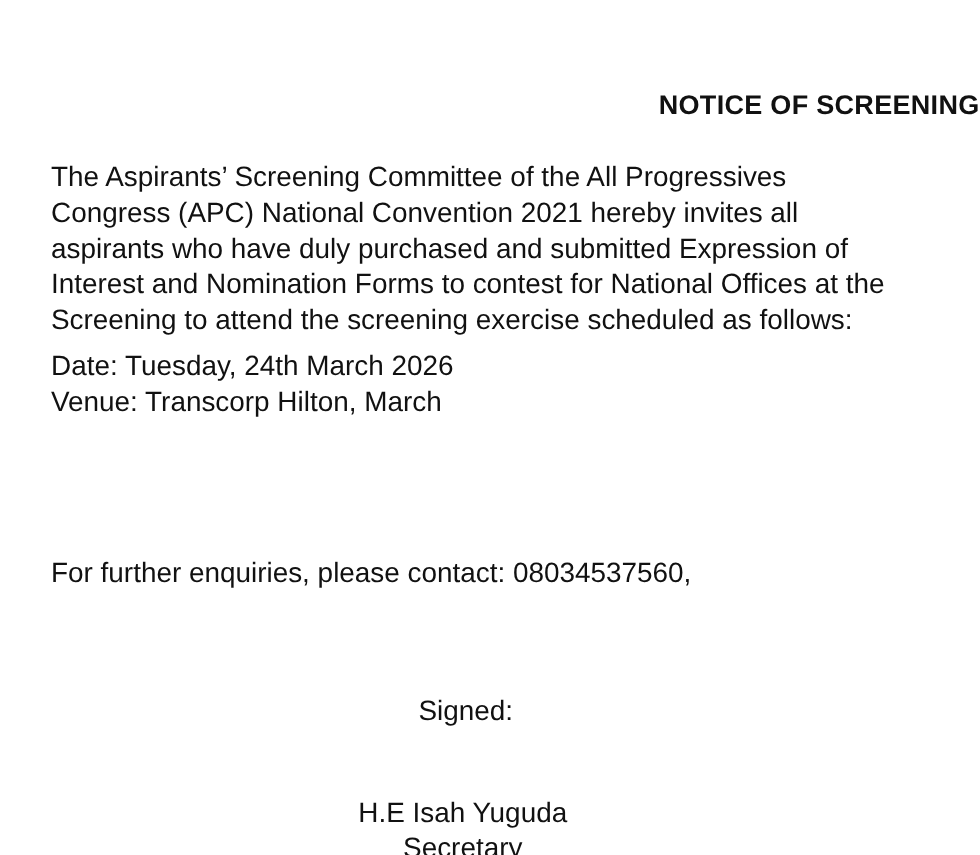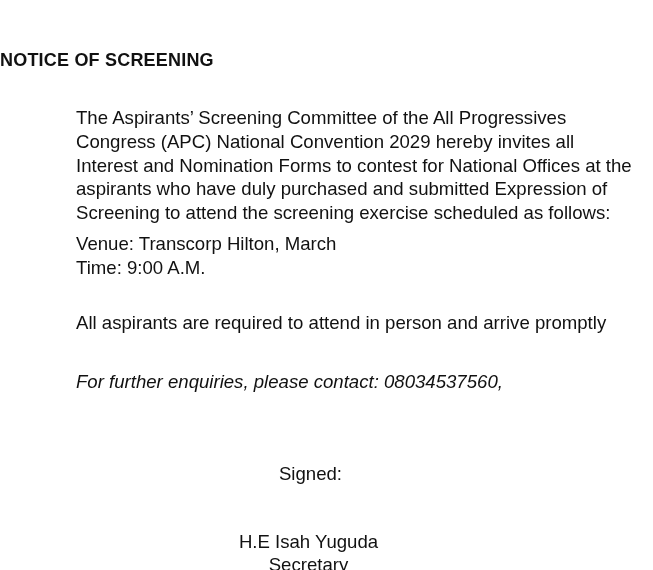--- a/index.html
+++ b/index.html
@@ -1,61 +1,60 @@
 <!DOCTYPE html>
 <html><head>
   <meta charset="utf-8">
   <style>
     html, body { margin: 0; padding: 0; background: #ffffff; }
     body {
       width: 653px; height: 570px; overflow: hidden; position: relative;
       font-family: "Liberation Sans", sans-serif; color: #111111;
     }
     .title {
-      position: absolute; top: 50px; left: 0; width: 653px;
-      text-align: left; font-weight: bold; font-size: 18px; letter-spacing: 0.2px;
+      position: absolute; top: 60px; left: 0; width: 653px;
+      text-align: right; font-weight: bold; font-size: 18px; letter-spacing: 0.2px;
     }
     .para {
       position: absolute; left: 34px; width: 610px;
       font-size: 18.6px; line-height: 23.8px;
     }
     .p1 { top: 106px; }
     .p2 { top: 232px; }
     .p3 { top: 311px; }
-    .p4 { top: 370px; font-style: italic; }
-    .line { display: block; white-space: nowrap; margin-left: 42px; }
+    .p4 { top: 370px; }
+    .line { display: block; white-space: nowrap; }
     .center {
       position: absolute; left: 0; width: 653px; text-align: center;
       font-size: 18.6px; line-height: 23.8px;
     }
     .signed { top: 462px; left: -16px; }
     .name { top: 530px; left: -18px; }
     .role { top: 553px; left: -18px; }
   </style>
 </head>
 <body>
 
 <div>
   <div class="title">NOTICE OF SCREENING</div>
 
   <div class="para p1">
     <span class="line">The Aspirants’ Screening Committee of the All Progressives</span>
-    <span class="line">Congress (APC) National Convention 2029 hereby invites all</span>
+    <span class="line">Congress (APC) National Convention 2021 hereby invites all</span>
+    <span class="line">aspirants who have duly purchased and submitted Expression of</span>
     <span class="line">Interest and Nomination Forms to contest for National Offices at the</span>
-    <span class="line">aspirants who have duly purchased and submitted Expression of</span>
     <span class="line">Screening to attend the screening exercise scheduled as follows:</span>
   </div>
 
   <div class="para p2">
+    <span class="line">Date: Tuesday, 24th March 2026</span>
     <span class="line">Venue: Transcorp Hilton, March</span>
-    <span class="line">Time: 9:00 A.M.</span>
   </div>
 
   <div class="para p3">
-    <span class="line">All aspirants are required to attend in person and arrive promptly</span>
   </div>
 
   <div class="para p4">
     <span class="line">For further enquiries, please contact: 08034537560,</span>
   </div>
 
   <div class="center signed">Signed:</div>
   <div class="center name">H.E Isah Yuguda</div>
   <div class="center role">Secretary</div>
 </div>

